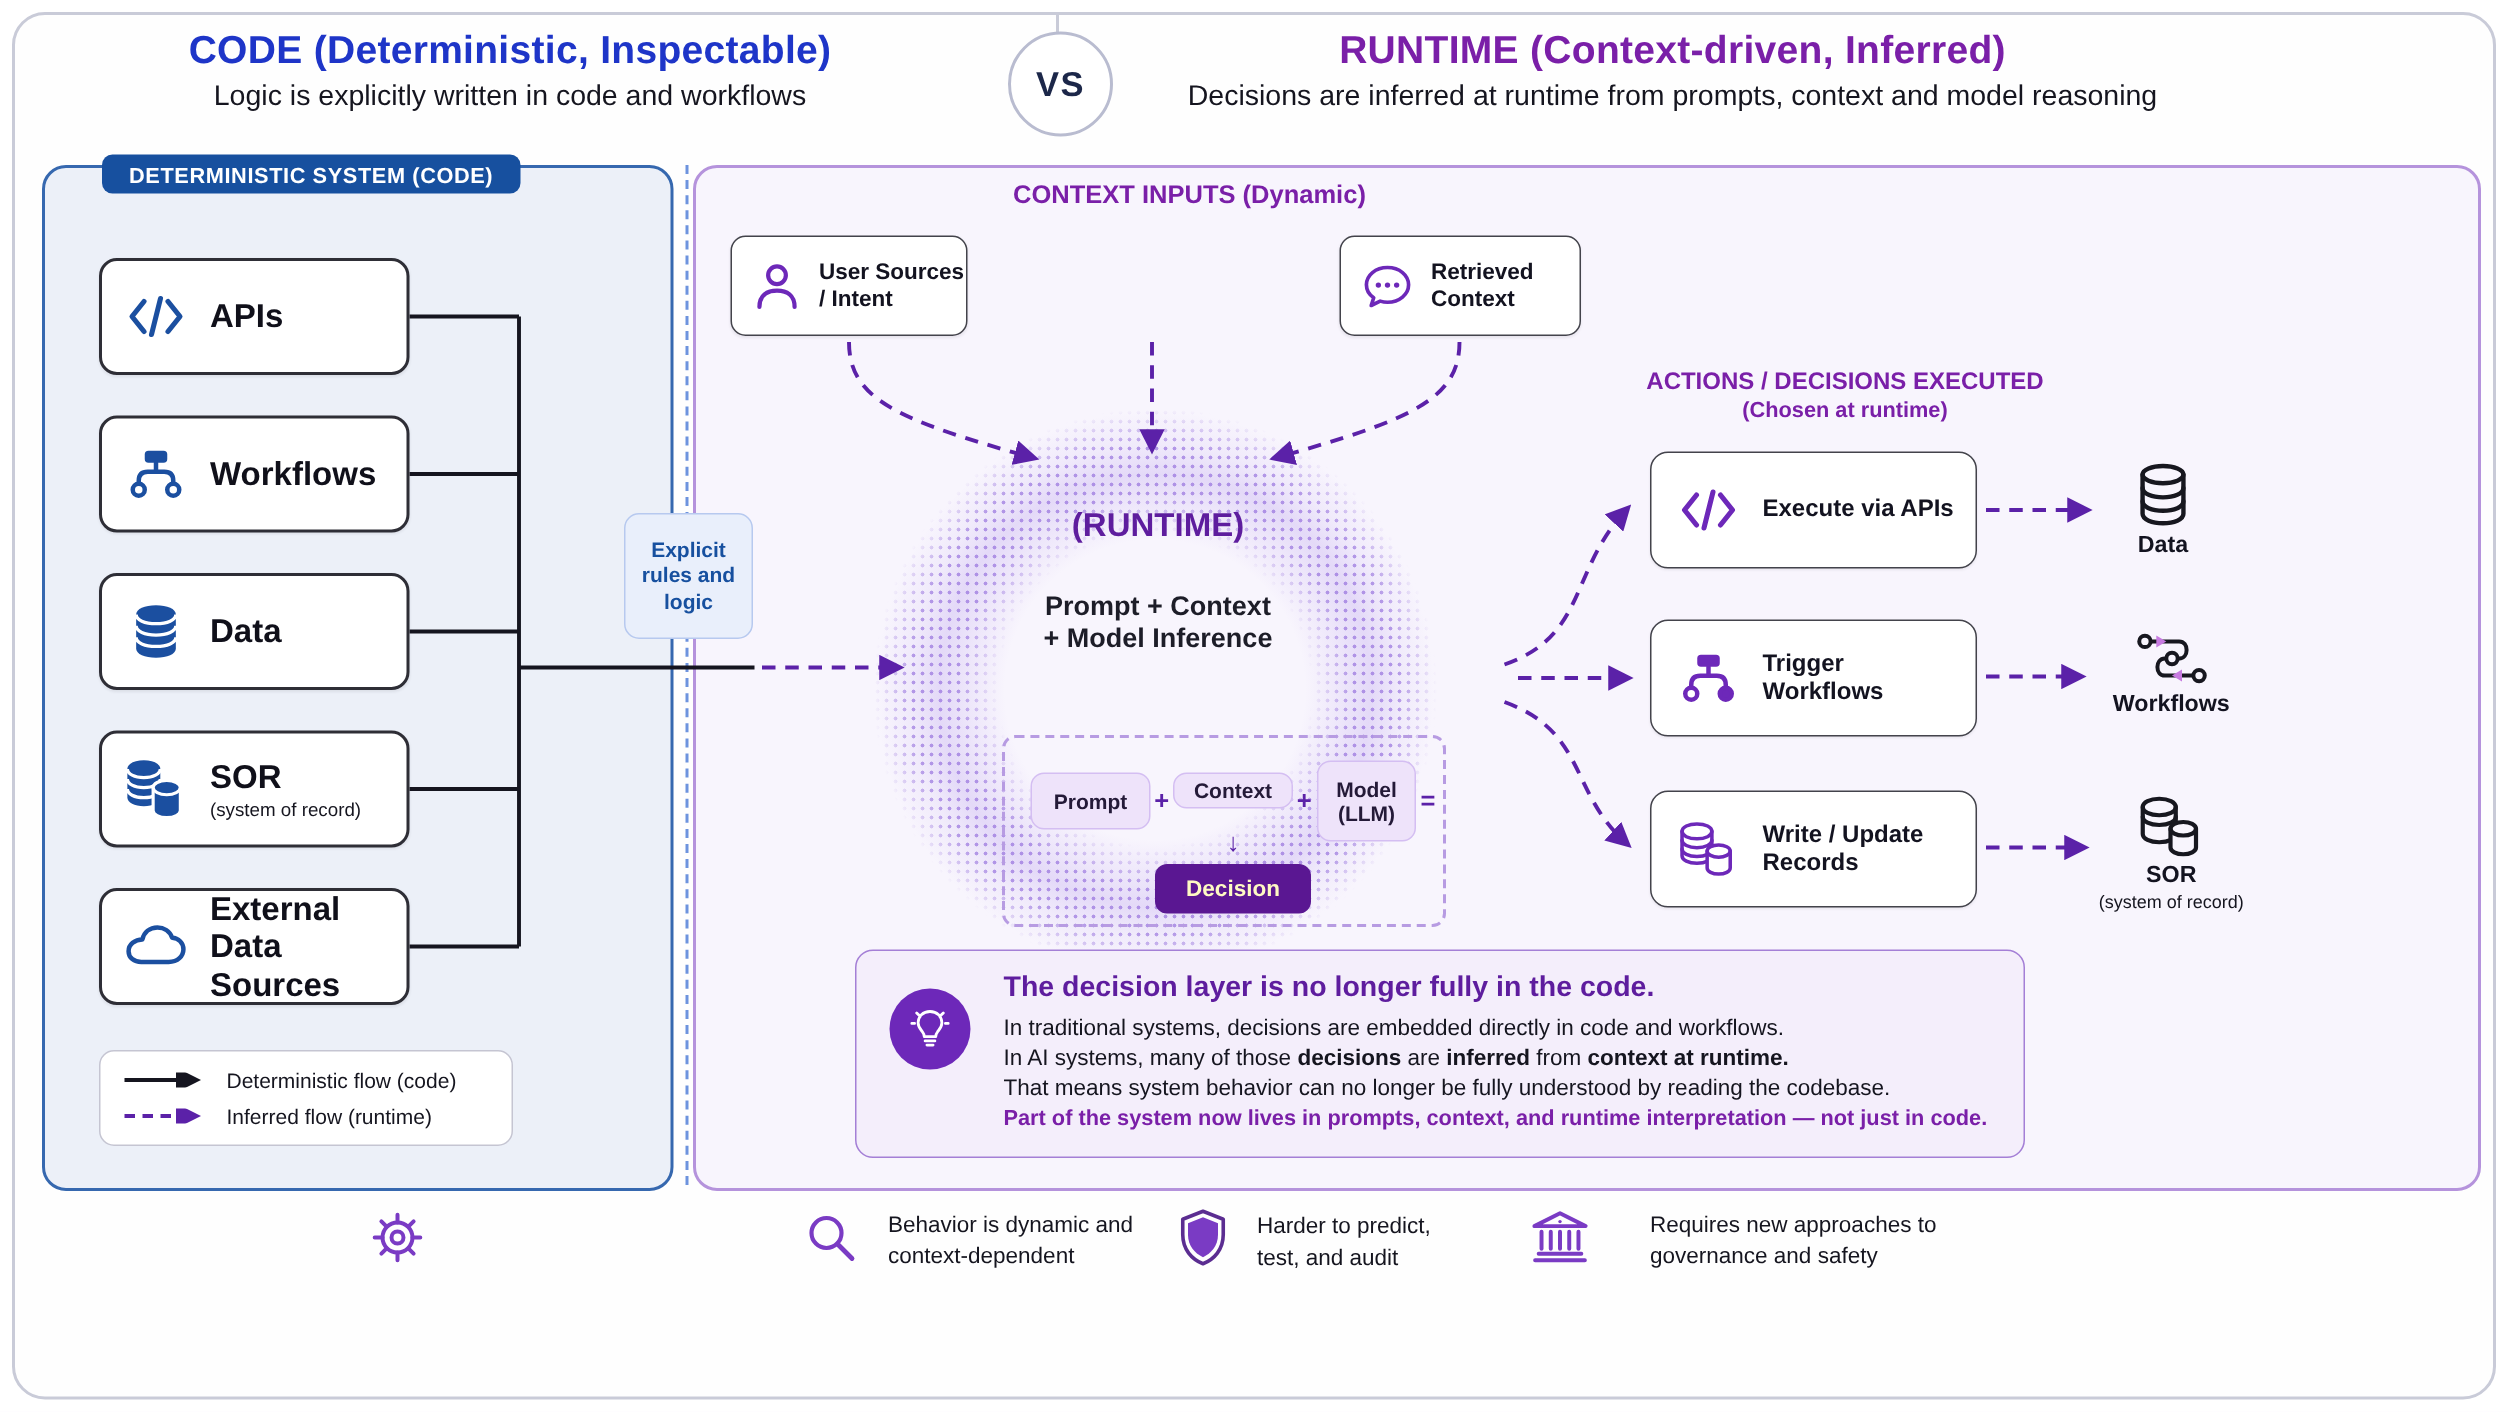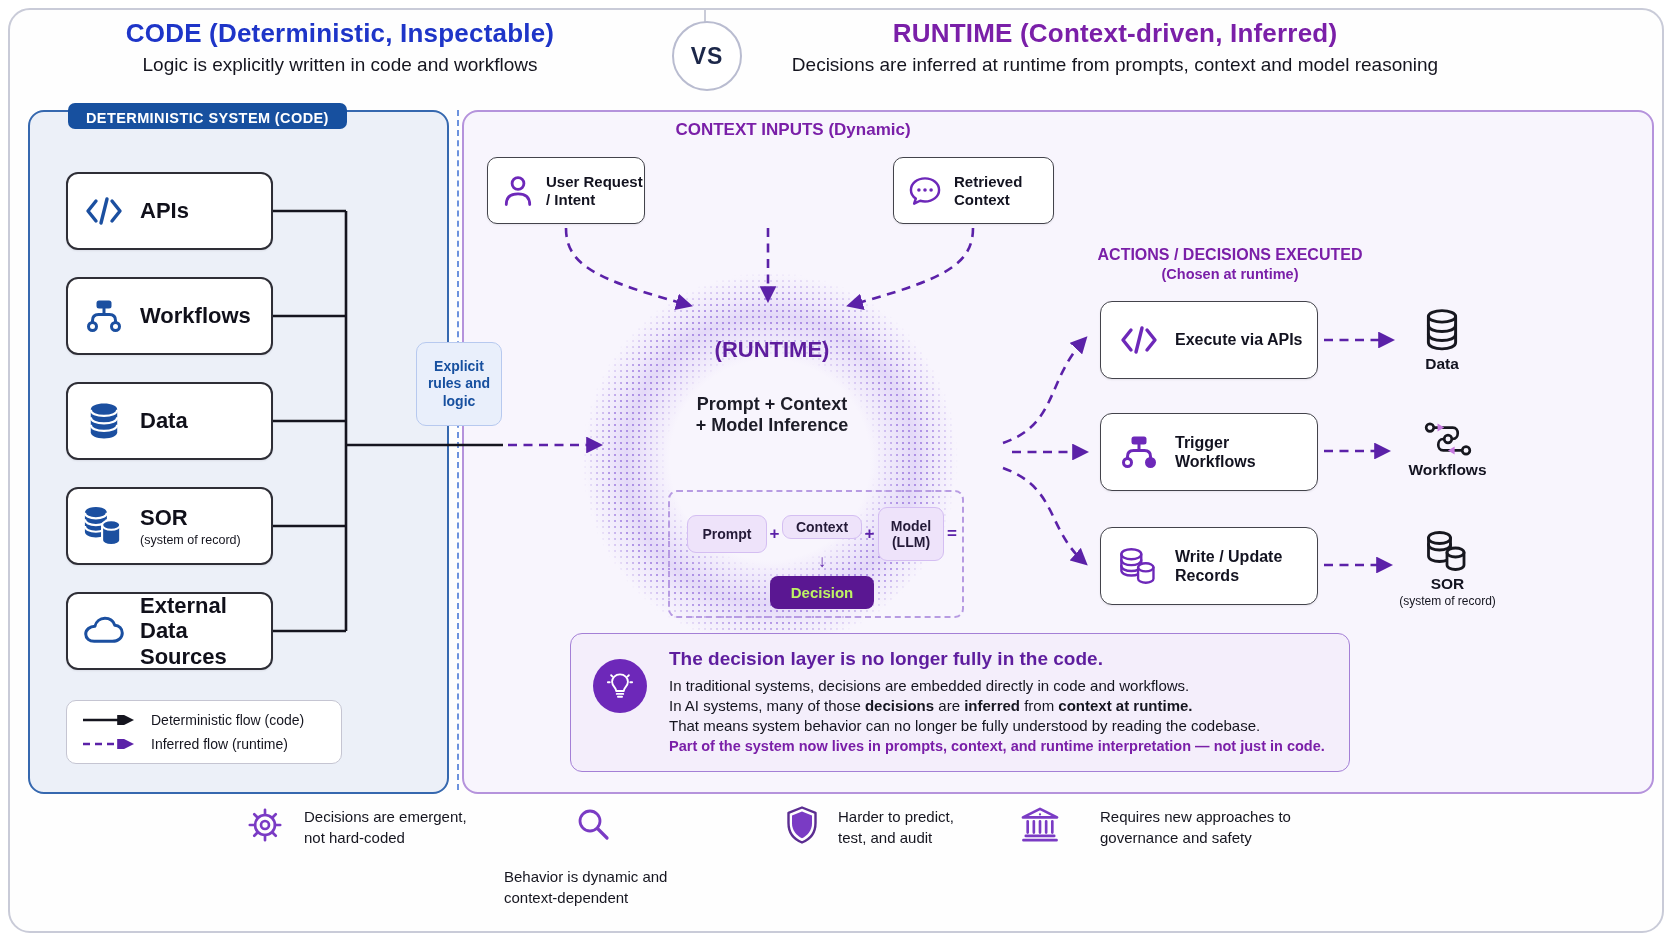--- a/index.html
+++ b/index.html
@@ -59,21 +59,21 @@
     mask-image:radial-gradient(circle closest-side,transparent 52%,#000 66%,#000 81%,transparent 94%);}
 
   .d-title{left:622px;top:338px;width:300px;text-align:center;font-size:22px;font-weight:800;
            color:var(--deep-purple,#5e1d9e);line-height:1.12;z-index:3;}
   .d-sub{left:622px;top:394px;width:300px;text-align:center;font-size:18px;font-weight:700;color:#1d1d28;line-height:1.15;z-index:3;}
 
   .eqbox{left:668px;top:490px;width:292px;height:124px;border:2px dashed #b79be2;border-radius:9px;z-index:3;}
   .chip{position:absolute;background:#eee3fa;border:1.5px solid #d4bef2;border-radius:9px;display:flex;align-items:center;
         justify-content:center;text-align:center;font-size:14px;font-weight:700;color:#241a38;line-height:1.15;padding:2px;box-sizing:border-box;}
   .eqsign{position:absolute;display:flex;align-items:center;justify-content:center;font-size:17px;font-weight:800;color:var(--arrow-purple,#5b21a8);}
-  .chip-result{position:absolute;left:100px;top:84px;width:104px;height:33px;background:var(--decision-chip-bg,#5a1792);color:#bef264;
+  .chip-result{position:absolute;left:100px;top:84px;width:104px;height:33px;background:var(--decision-chip-bg,#5a1792);color:#fef9c3;
                border-radius:8px;display:flex;align-items:center;justify-content:center;font-size:15px;font-weight:700;}
   .dn-arrow{position:absolute;left:128px;top:60px;width:48px;text-align:center;font-size:17px;font-weight:700;color:var(--arrow-purple,#5b21a8);}
 
   
   .act-title{left:1075px;top:246px;width:310px;text-align:center;z-index:3;color:var(--runtime-purple,#7a1fa8);}
   .act-title .t1{font-size:16px;font-weight:800;}
   .act-title .t2{font-size:14.5px;font-weight:700;margin-top:2px;}
   .abox{left:1100px;width:218px;height:78px;background:#fff;border:1.6px solid #43434b;border-radius:12px;display:flex;
         align-items:center;gap:13px;padding-left:15px;box-sizing:border-box;z-index:3;box-shadow:0 1px 2px rgba(20,20,40,.08);}
   .abox .lbl{font-size:16px;font-weight:700;color:#131320;line-height:1.2;width:130px;}
@@ -238,21 +238,21 @@
   <div class="abs bridge">Explicit rules and logic</div>
 
   <div class="abs ctx-title">CONTEXT INPUTS (Dynamic)</div>
   <div class="abs cinput" style="left:487px;width:158px;">
     <span class="icbox" style="width:34px;">
       <svg class="ic purple" viewBox="0 0 32 34" width="30" height="32">
           <circle class="stp" cx="16" cy="9" r="6.3"></circle>
           <path class="stp" d="M3.5 31.5 C3.5 23 9 20 16 20 C23 20 28.5 23 28.5 31.5"></path>
         </svg>
     </span>
-    <span class="lbl">User Request / Intent</span>
+    <span class="lbl">User Sources / Intent</span>
   </div>
   <div class="abs cinput" style="left:893px;width:161px;">
     <span class="icbox" style="width:36px;">
       <svg class="ic purple" viewBox="0 0 36 32" width="34" height="30">
           <path class="std" d="M18 2.5 C9.5 2.5 3 8 3 14.8 C3 18.6 5 21.9 8.2 24 L6.4 29.5 L12.8 26.4 C14.4 26.9 16.2 27.2 18 27.2 C26.5 27.2 33 21.6 33 14.8 C33 8 26.5 2.5 18 2.5 Z"></path>
           <circle cx="11.5" cy="15" r="1.9" fill="currentColor"></circle>
           <circle cx="18" cy="15" r="1.9" fill="currentColor"></circle>
           <circle cx="24.5" cy="15" r="1.9" fill="currentColor"></circle>
         </svg>
     </span>
@@ -373,23 +373,22 @@
   </div>
 
   <div class="abs fitem" style="left:246px;">
     <span>
       <svg viewBox="0 0 40 40" width="38" height="38">
           <circle class="stg" cx="20" cy="20" r="10.5"></circle>
           <circle class="stg" cx="20" cy="20" r="4.2"></circle>
           <path class="stg" d="M20 4 V9.5 M20 30.5 V36 M4 20 H9.5 M30.5 20 H36 M8.7 8.7 L12.4 12.4 M27.6 27.6 L31.3 31.3 M31.3 8.7 L27.6 12.4 M12.4 27.6 L8.7 31.3"></path>
         </svg>
     </span>
-    <span class="lbl" style="width:172px;">Decisions are emergent, not hard-coded</span>
-  </div>
-  <div class="abs fitem" style="left:504px;flex-direction:column;">
+  </div>
+  <div class="abs fitem" style="left:536px;">
     <span>
       <svg viewBox="0 0 36 36" width="36" height="36">
           <circle class="stg" cx="15" cy="15" r="10"></circle>
           <path class="stg" style="stroke-width:3.2" d="M22.5 22.5 L32 32"></path>
         </svg>
     </span>
     <span class="lbl" style="width:178px;">Behavior is dynamic and context-dependent</span>
   </div>
   <div class="abs fitem" style="left:786px;">
     <span>

